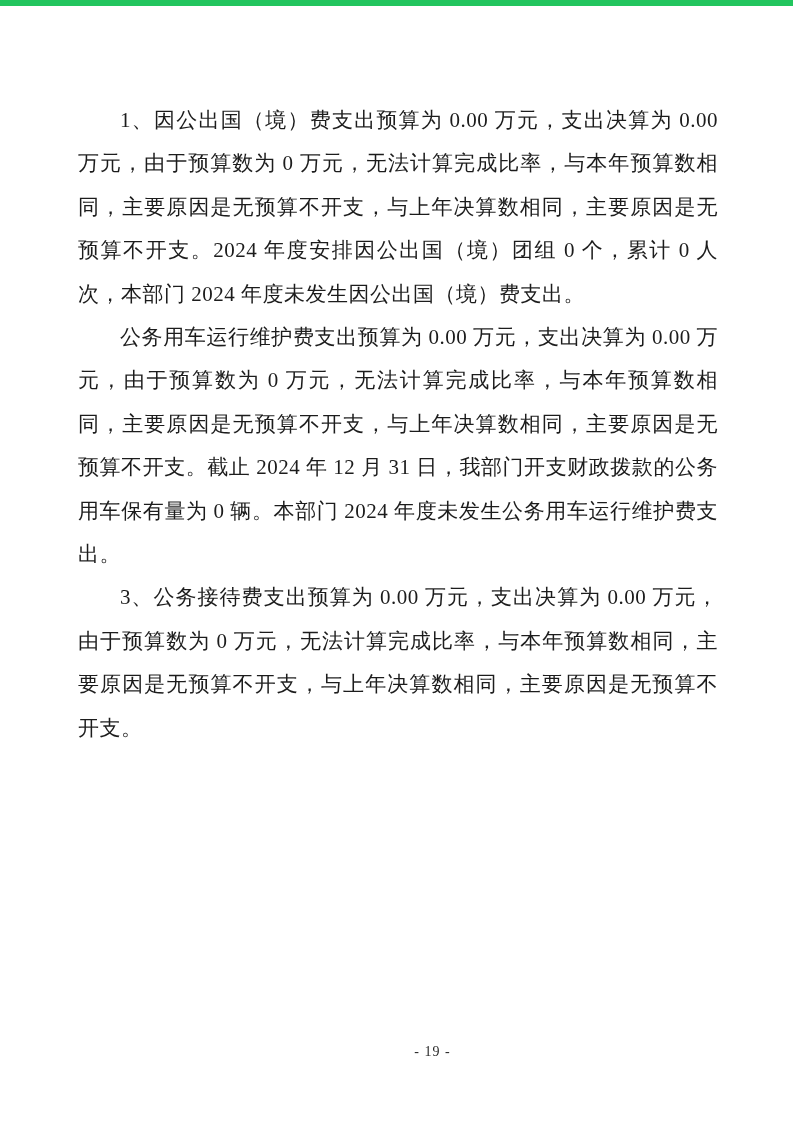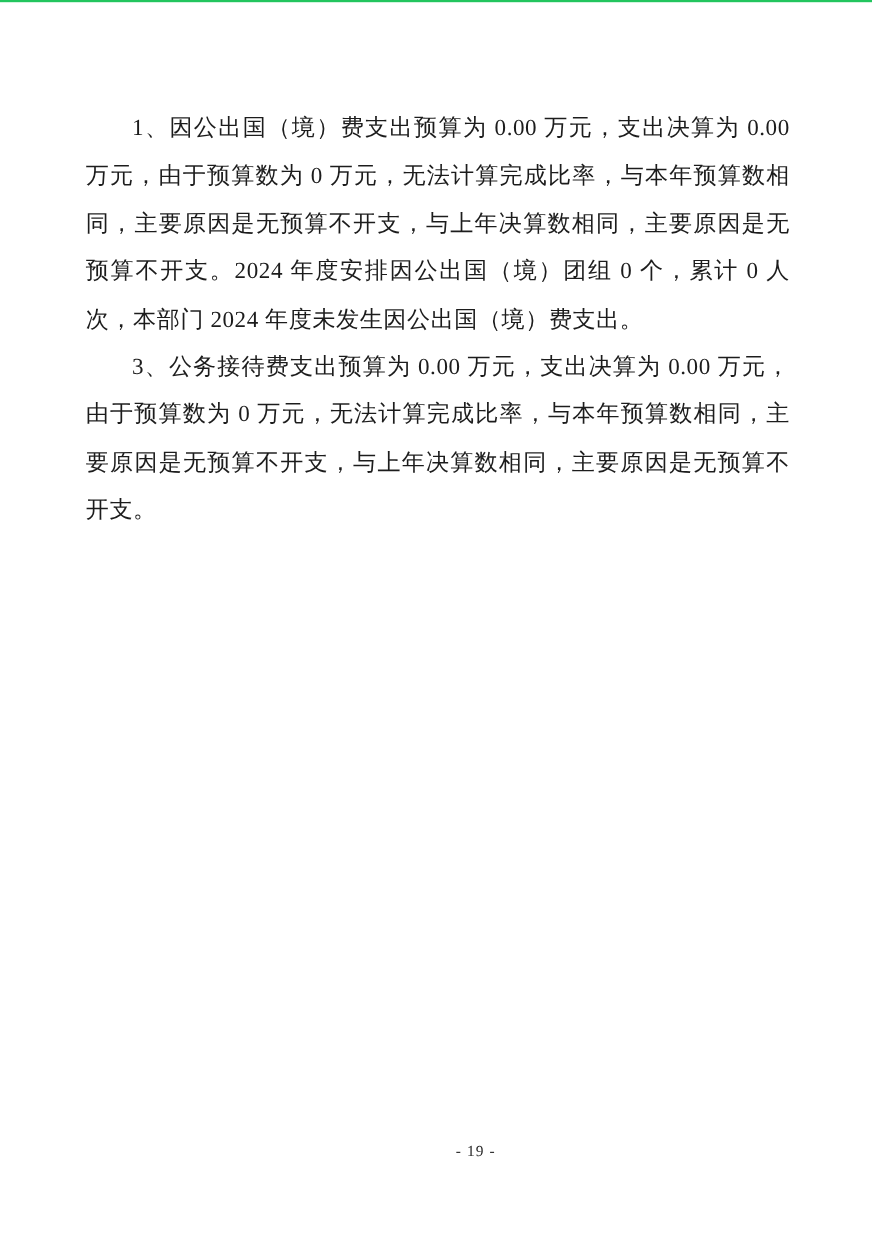--- a/index.html
+++ b/index.html
@@ -9,21 +9,21 @@
     }
     .page {
       position: relative;
       width: 793px;
       height: 1122px;
       background: #ffffff;
       overflow: hidden;
       font-family: "Liberation Serif", "DejaVu Serif", serif;
       color: #1c1c1c;
       box-sizing: border-box;
-      border-top: 2px solid #22c55e;
+      border-top: 6px solid #22c55e;
     }
     .content {
       position: absolute;
       left: 78px;
       top: 93px;
       width: 640px;
       font-size: 21px;
       line-height: 43.4px;
       text-align: justify;
       letter-spacing: 0.5px;
@@ -46,18 +46,19 @@
       font-family: Liberation Serif, serif;
       padding-left: 36px;
     }
   </style>
 </head>
 <body>
 
 <div class="page">
   <div class="content">
     <p>1、因公出国（境）费支出预算为 0.00 万元，支出决算为 0.00 万元，由于预算数为 0 万元，无法计算完成比率，与本年预算数相同，主要原因是无预算不开支，与上年决算数相同，主要原因是无预算不开支。2024 年度安排因公出国（境）团组 0 个，累计 0 人次，本部门 2024 年度未发生因公出国（境）费支出。</p>
+    <p>公务用车运行维护费支出预算为 0.00 万元，支出决算为 0.00 万元，由于预算数为 0 万元，无法计算完成比率，与本年预算数相同，主要原因是无预算不开支，与上年决算数相同，主要原因是无预算不开支。截止 2024 年 12 月 31 日，我部门开支财政拨款的公务用车保有量为 0 辆。本部门 2024 年度未发生公务用车运行维护费支出。</p>
     <p>3、公务接待费支出预算为 0.00 万元，支出决算为 0.00 万元，由于预算数为 0 万元，无法计算完成比率，与本年预算数相同，主要原因是无预算不开支，与上年决算数相同，主要原因是无预算不开支。</p>
   </div>
   <div class="footer">
     <span>- 19 -</span>
   </div>
 </div>
 
 </body></html>

